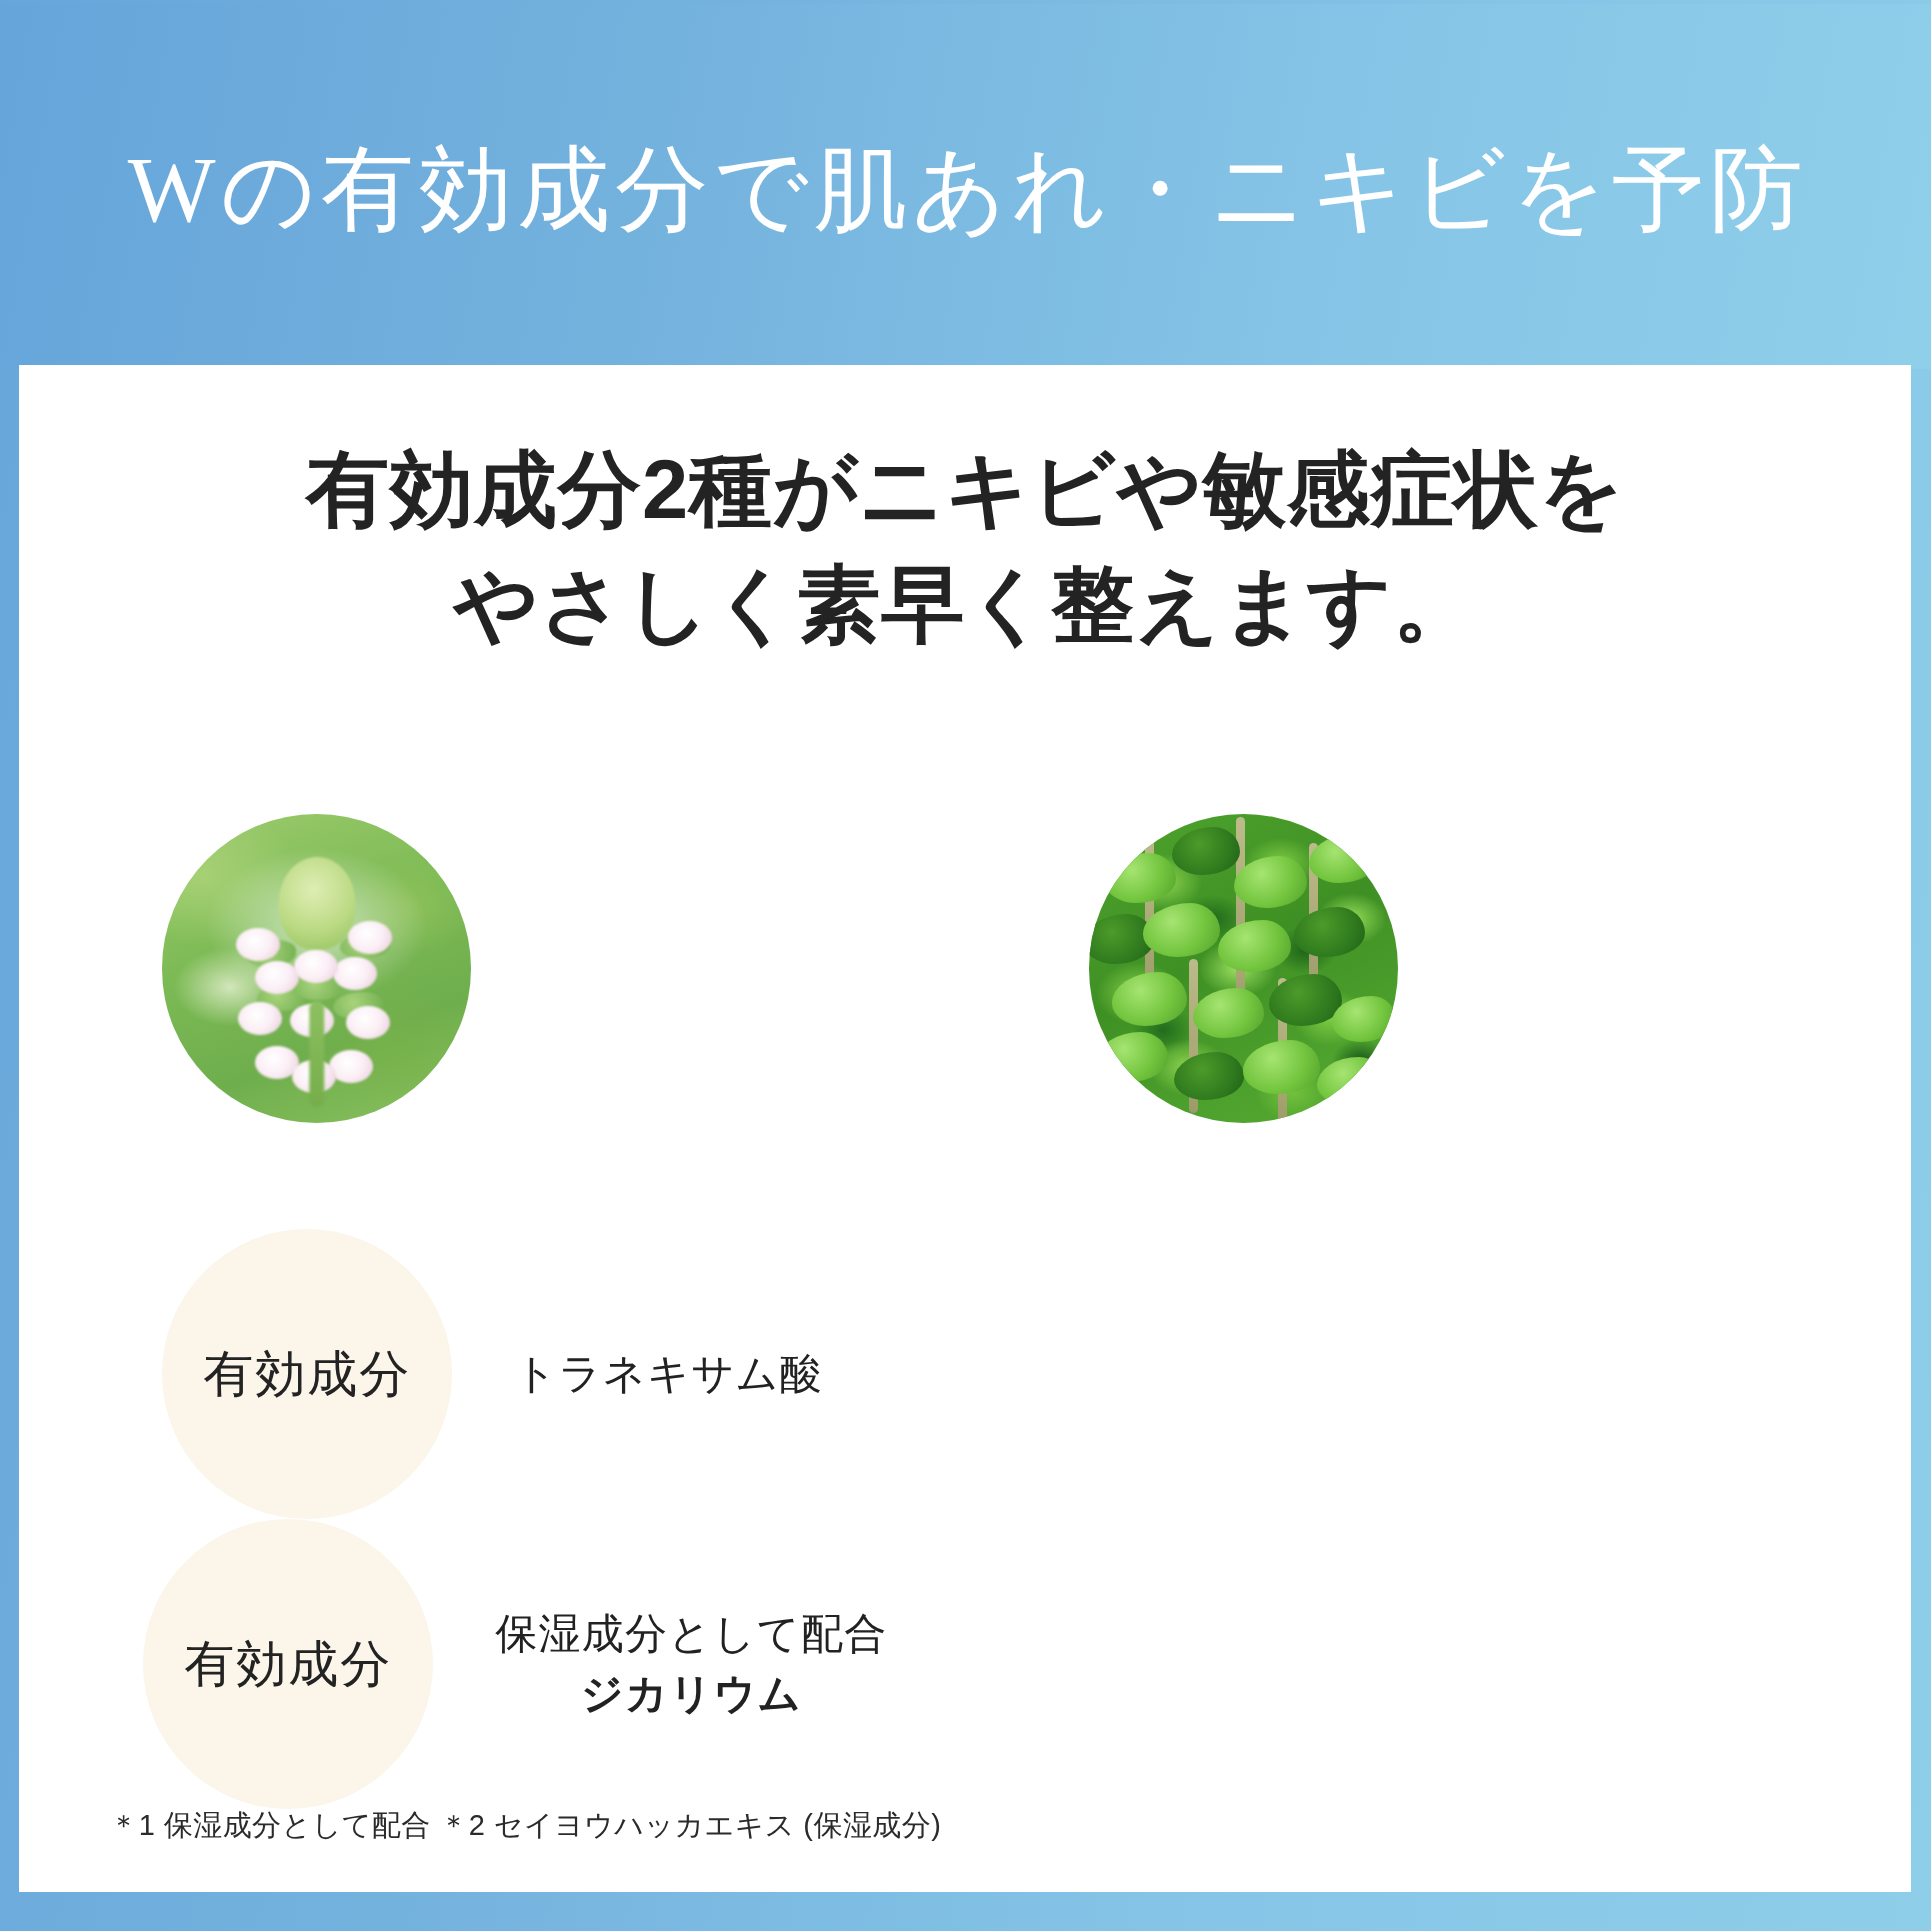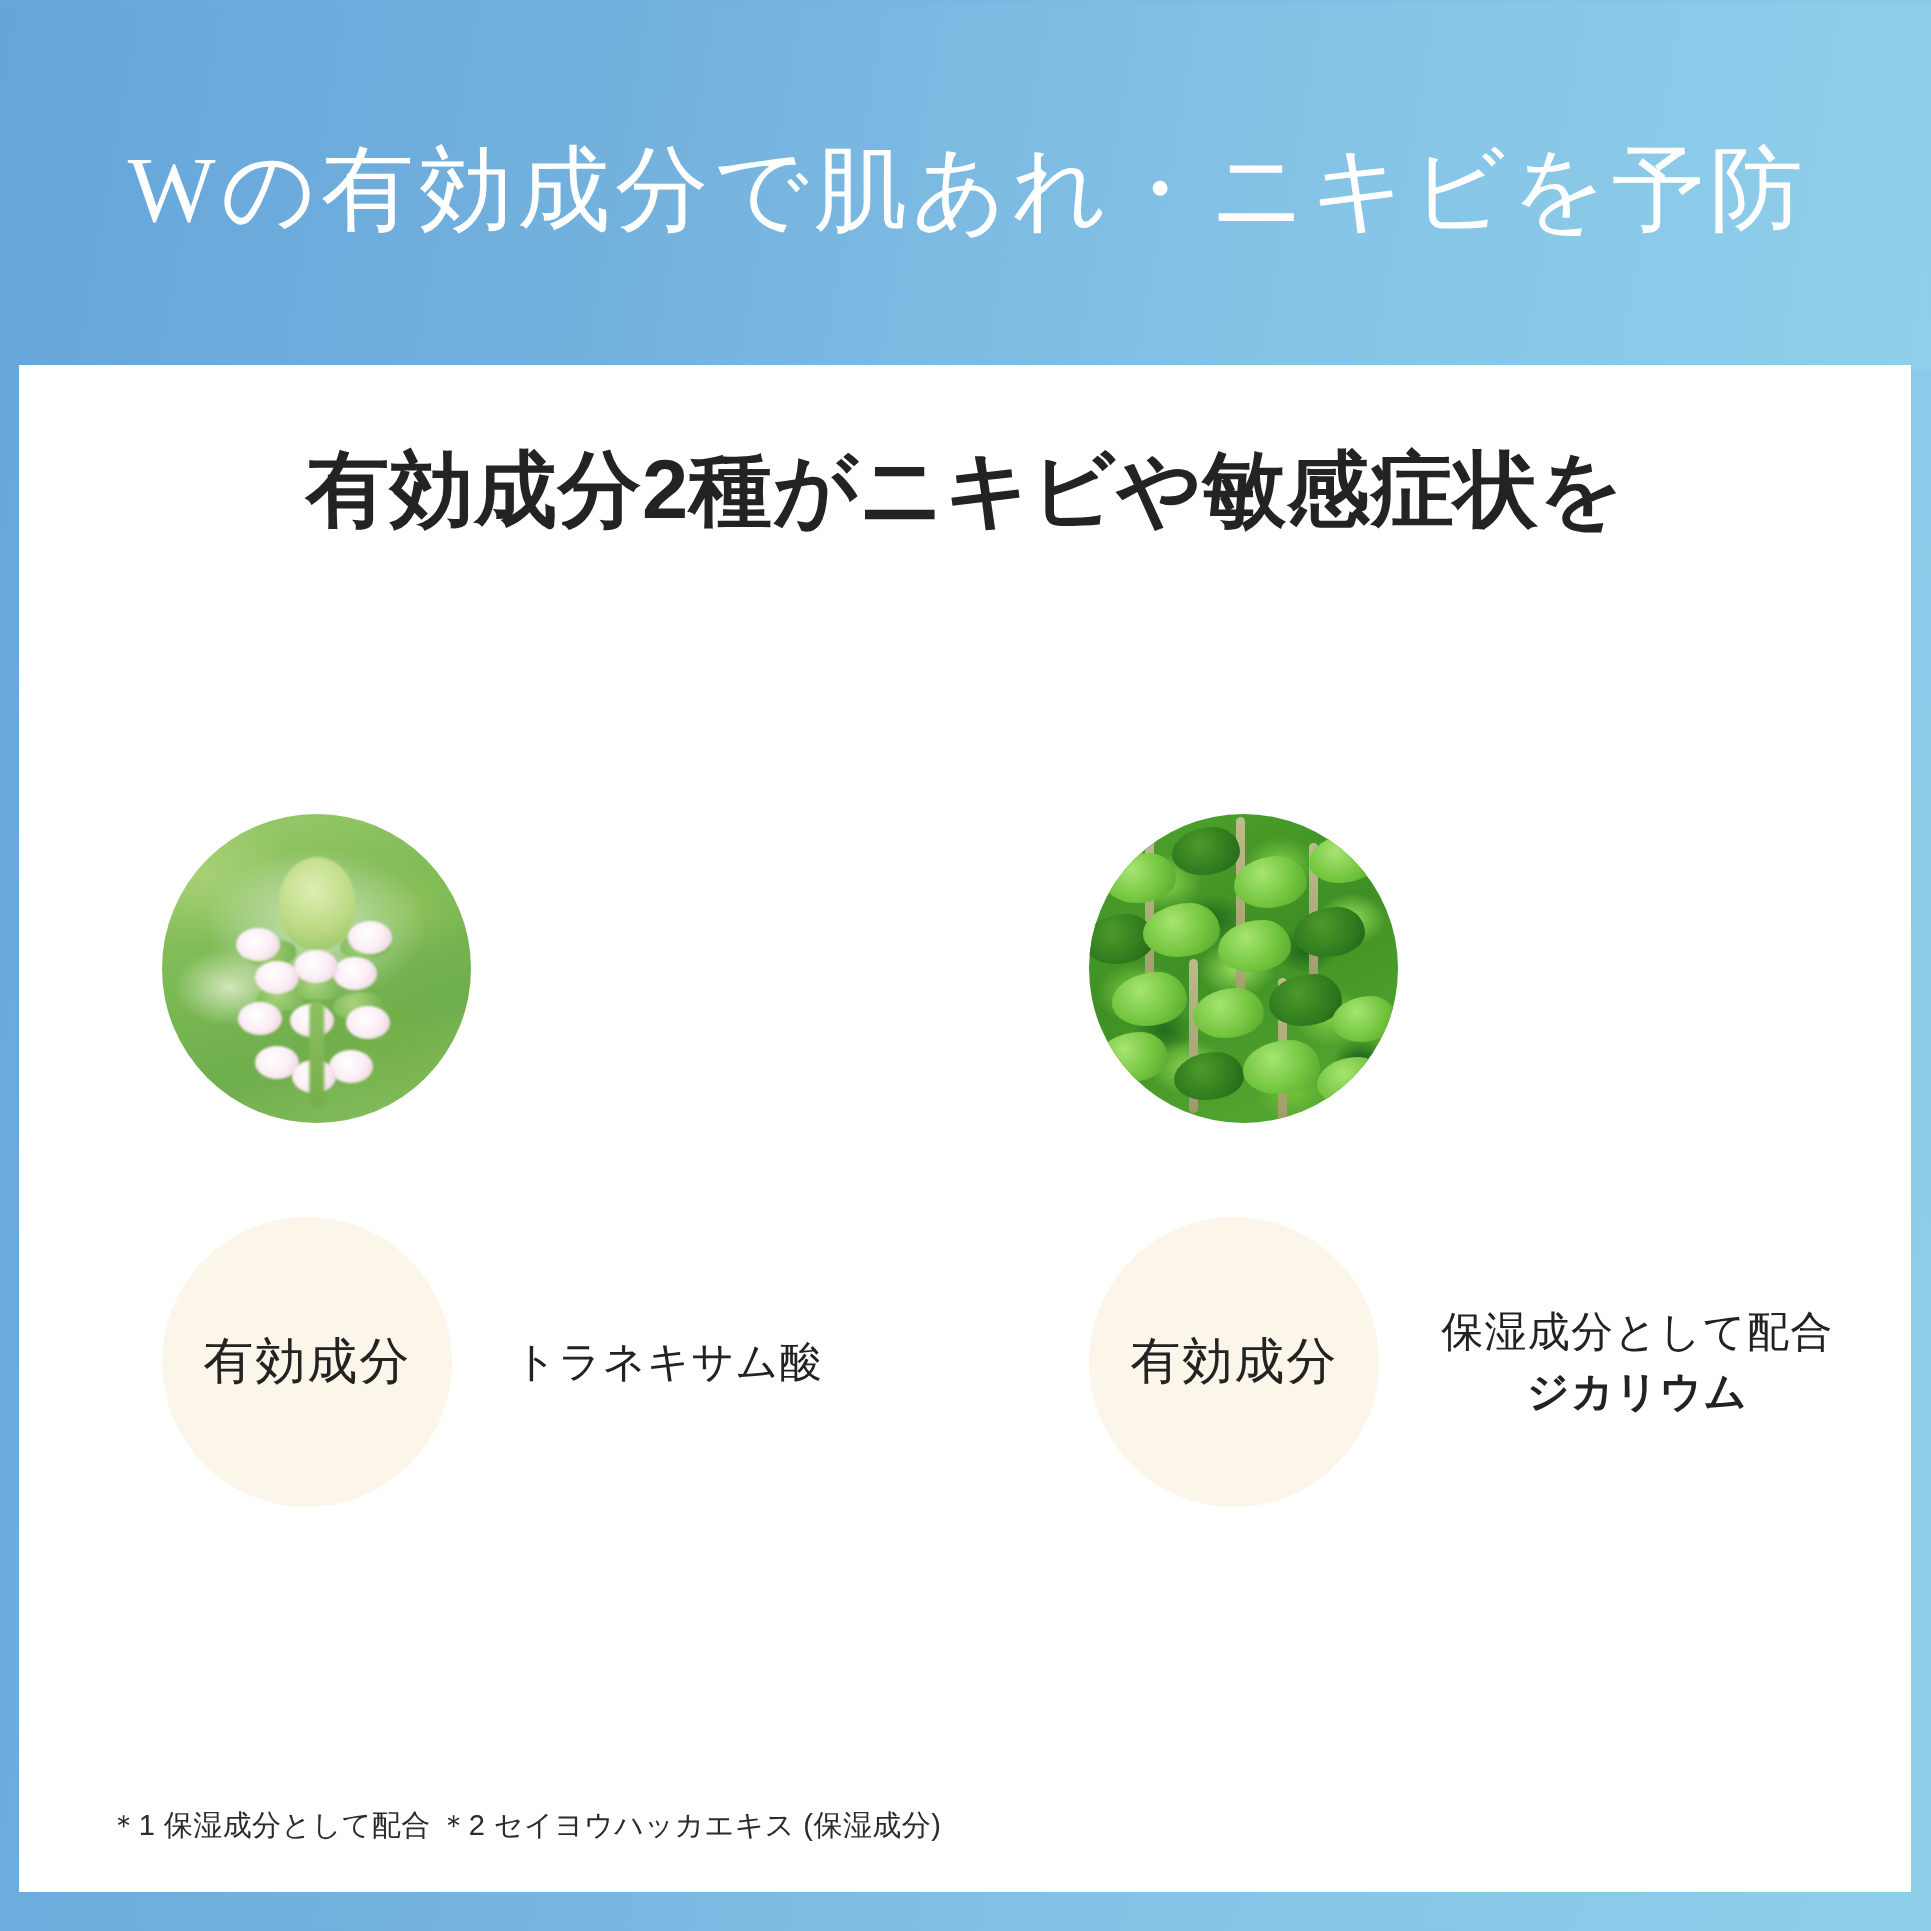--- a/index.html
+++ b/index.html
@@ -76,21 +76,21 @@
   }
 
   
   .row {
     position: absolute;
     left: 0;
     width: 1892px;
     display: flex;
   }
   .row-photos { top: 439px; height: 328px; }
-  .row-actives { top: 837px; height: 319px; }
+  .row-actives { top: 864px; height: 319px; flex-direction: column; }
 
   .cell {
     display: flex;
     align-items: center;
     width: 946px;
     box-sizing: border-box;
   }
   .cell-left  { padding-left: 143px; }
   .cell-right { padding-left: 124px; }
 
@@ -251,20 +251,21 @@
 <div class="poster">
 
   <div class="header-band">
     <div class="header-title">Wの有効成分で肌あれ・ニキビを予防</div>
   </div>
 
   <div class="card">
 
     <div class="main-heading">
       <span class="line">有効成分2種がニキビや敏感症状を</span>
+      <span class="line">やさしく素早く整えます。</span>
     </div>
 
     <div class="row row-photos">
 
       <div class="cell cell-left">
         <div class="circle photo-thyme">
           <div class="flower-spike">
             <div class="bud"></div>
             <div class="leafy" style="left:5.8px;  top:83px;"></div>
             <div class="leafy" style="left:100px;top:75px;"></div>

